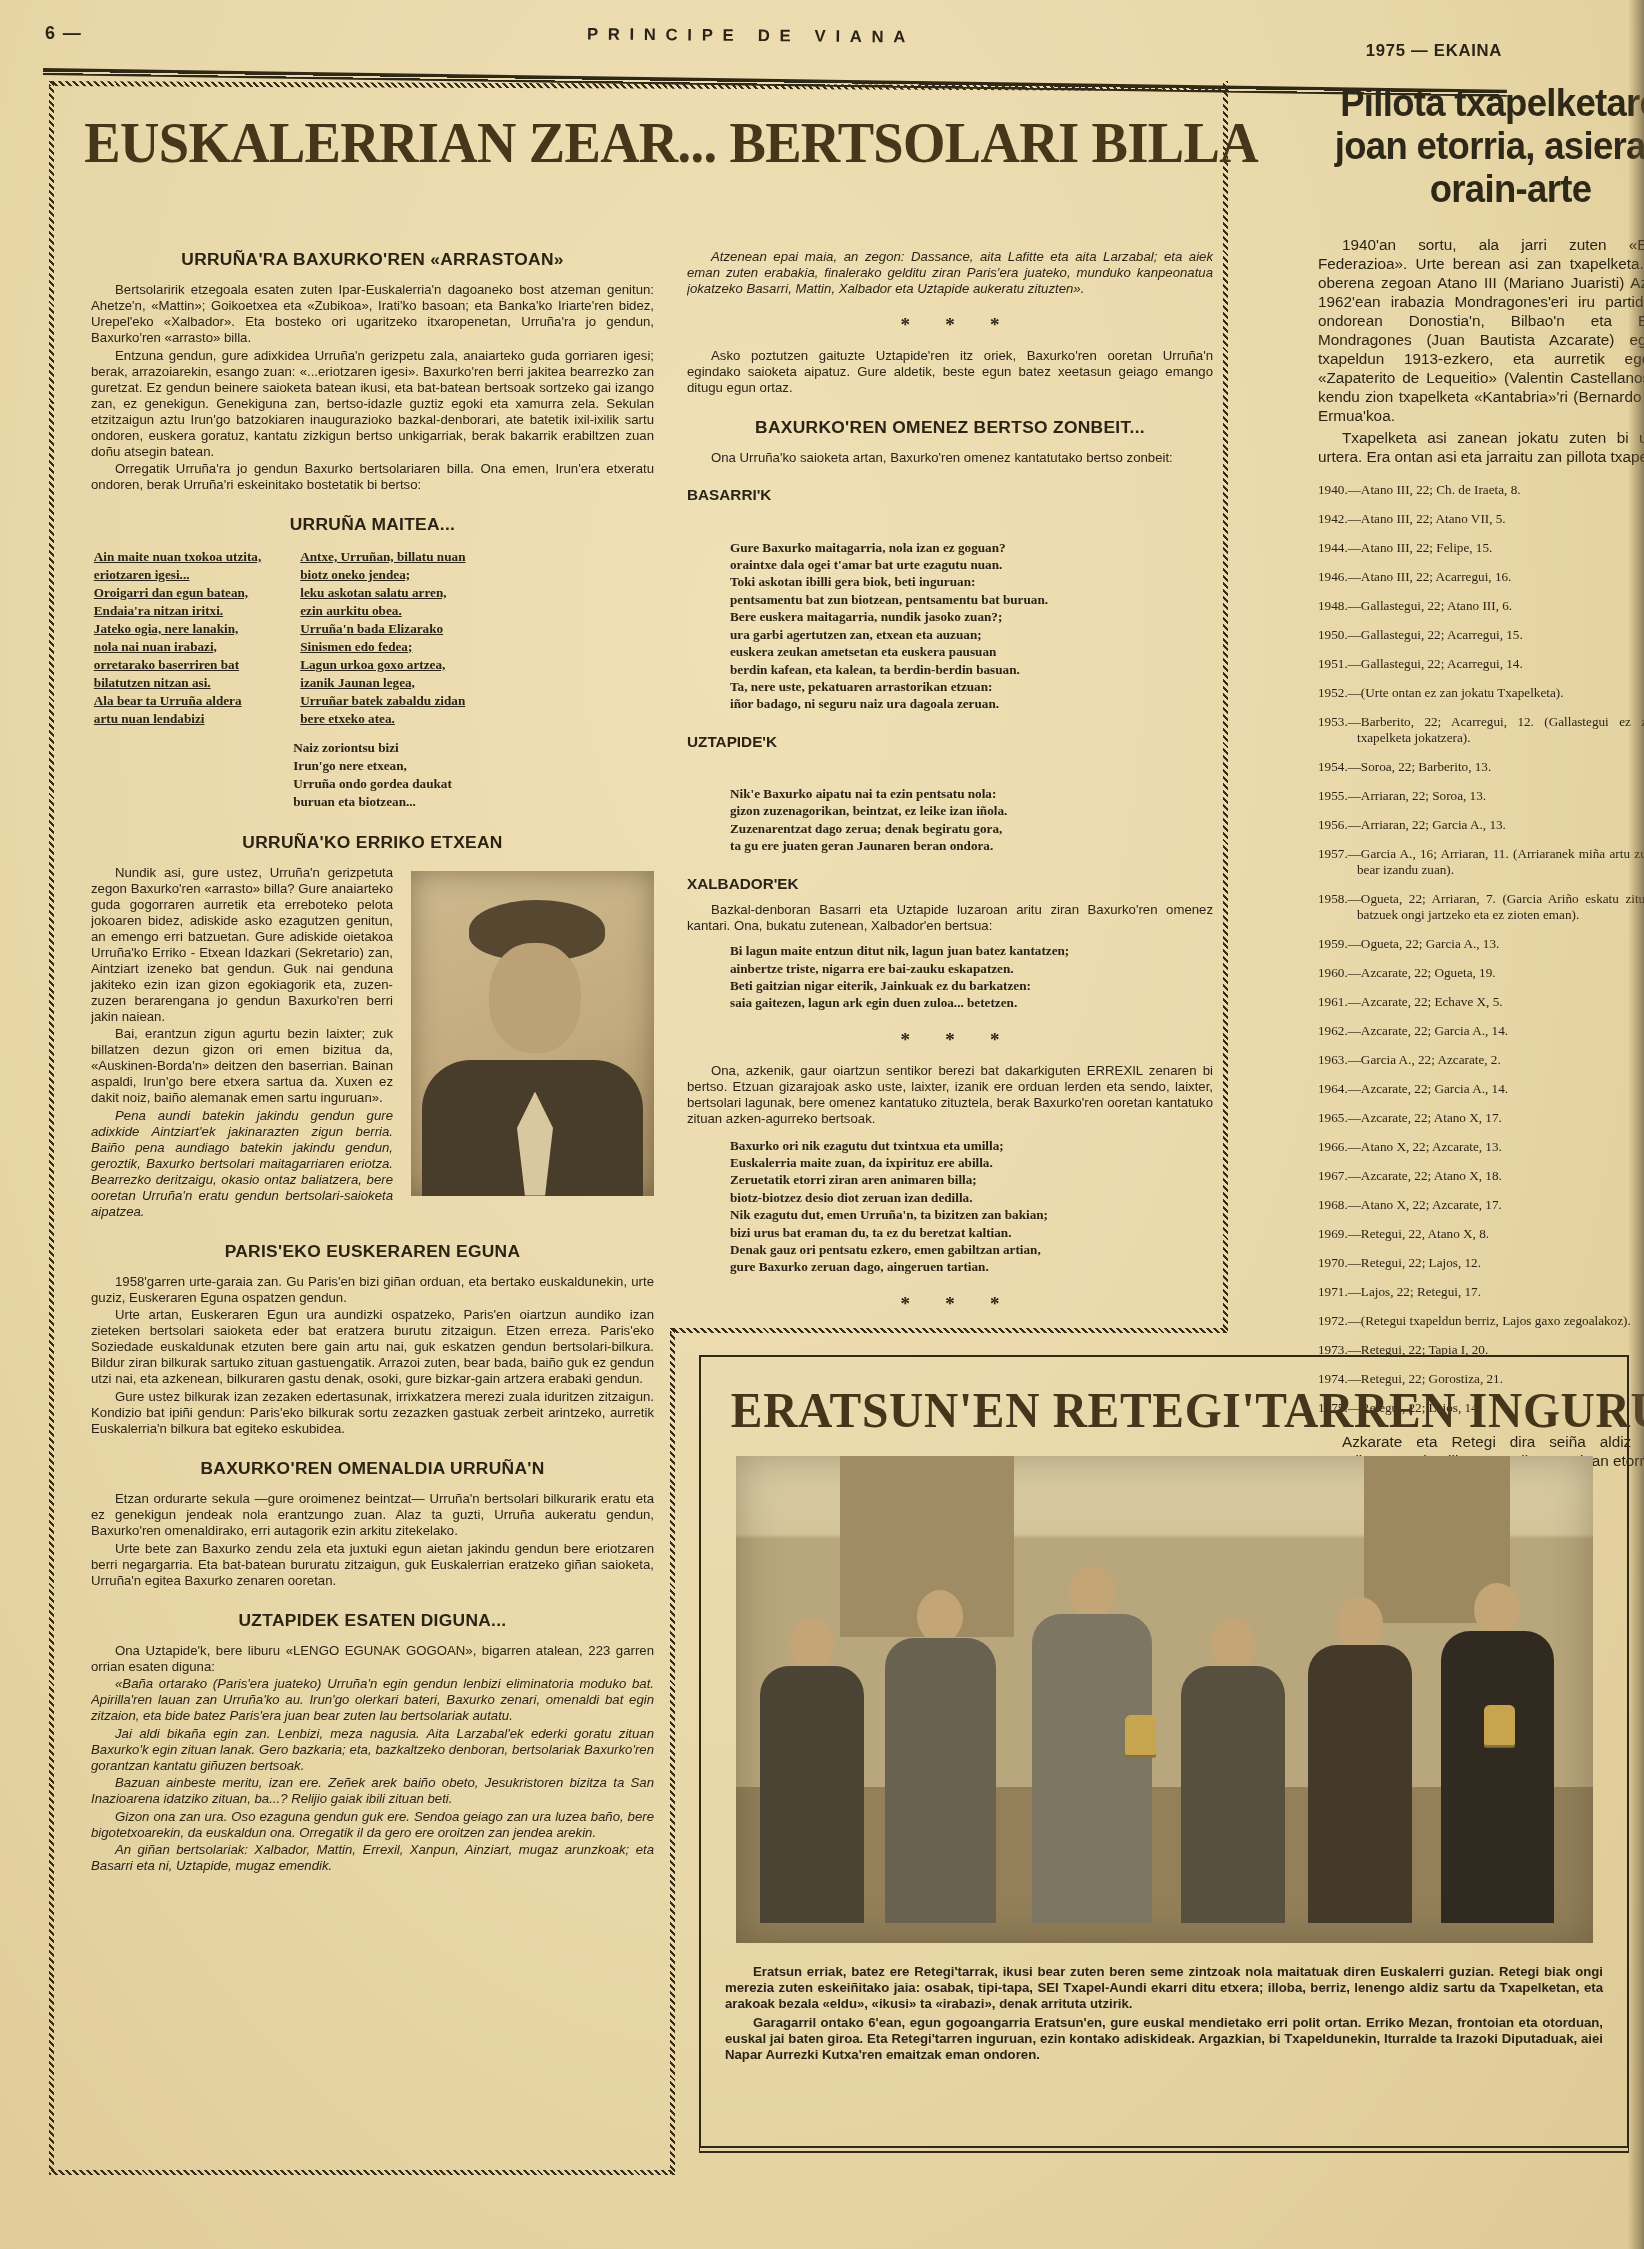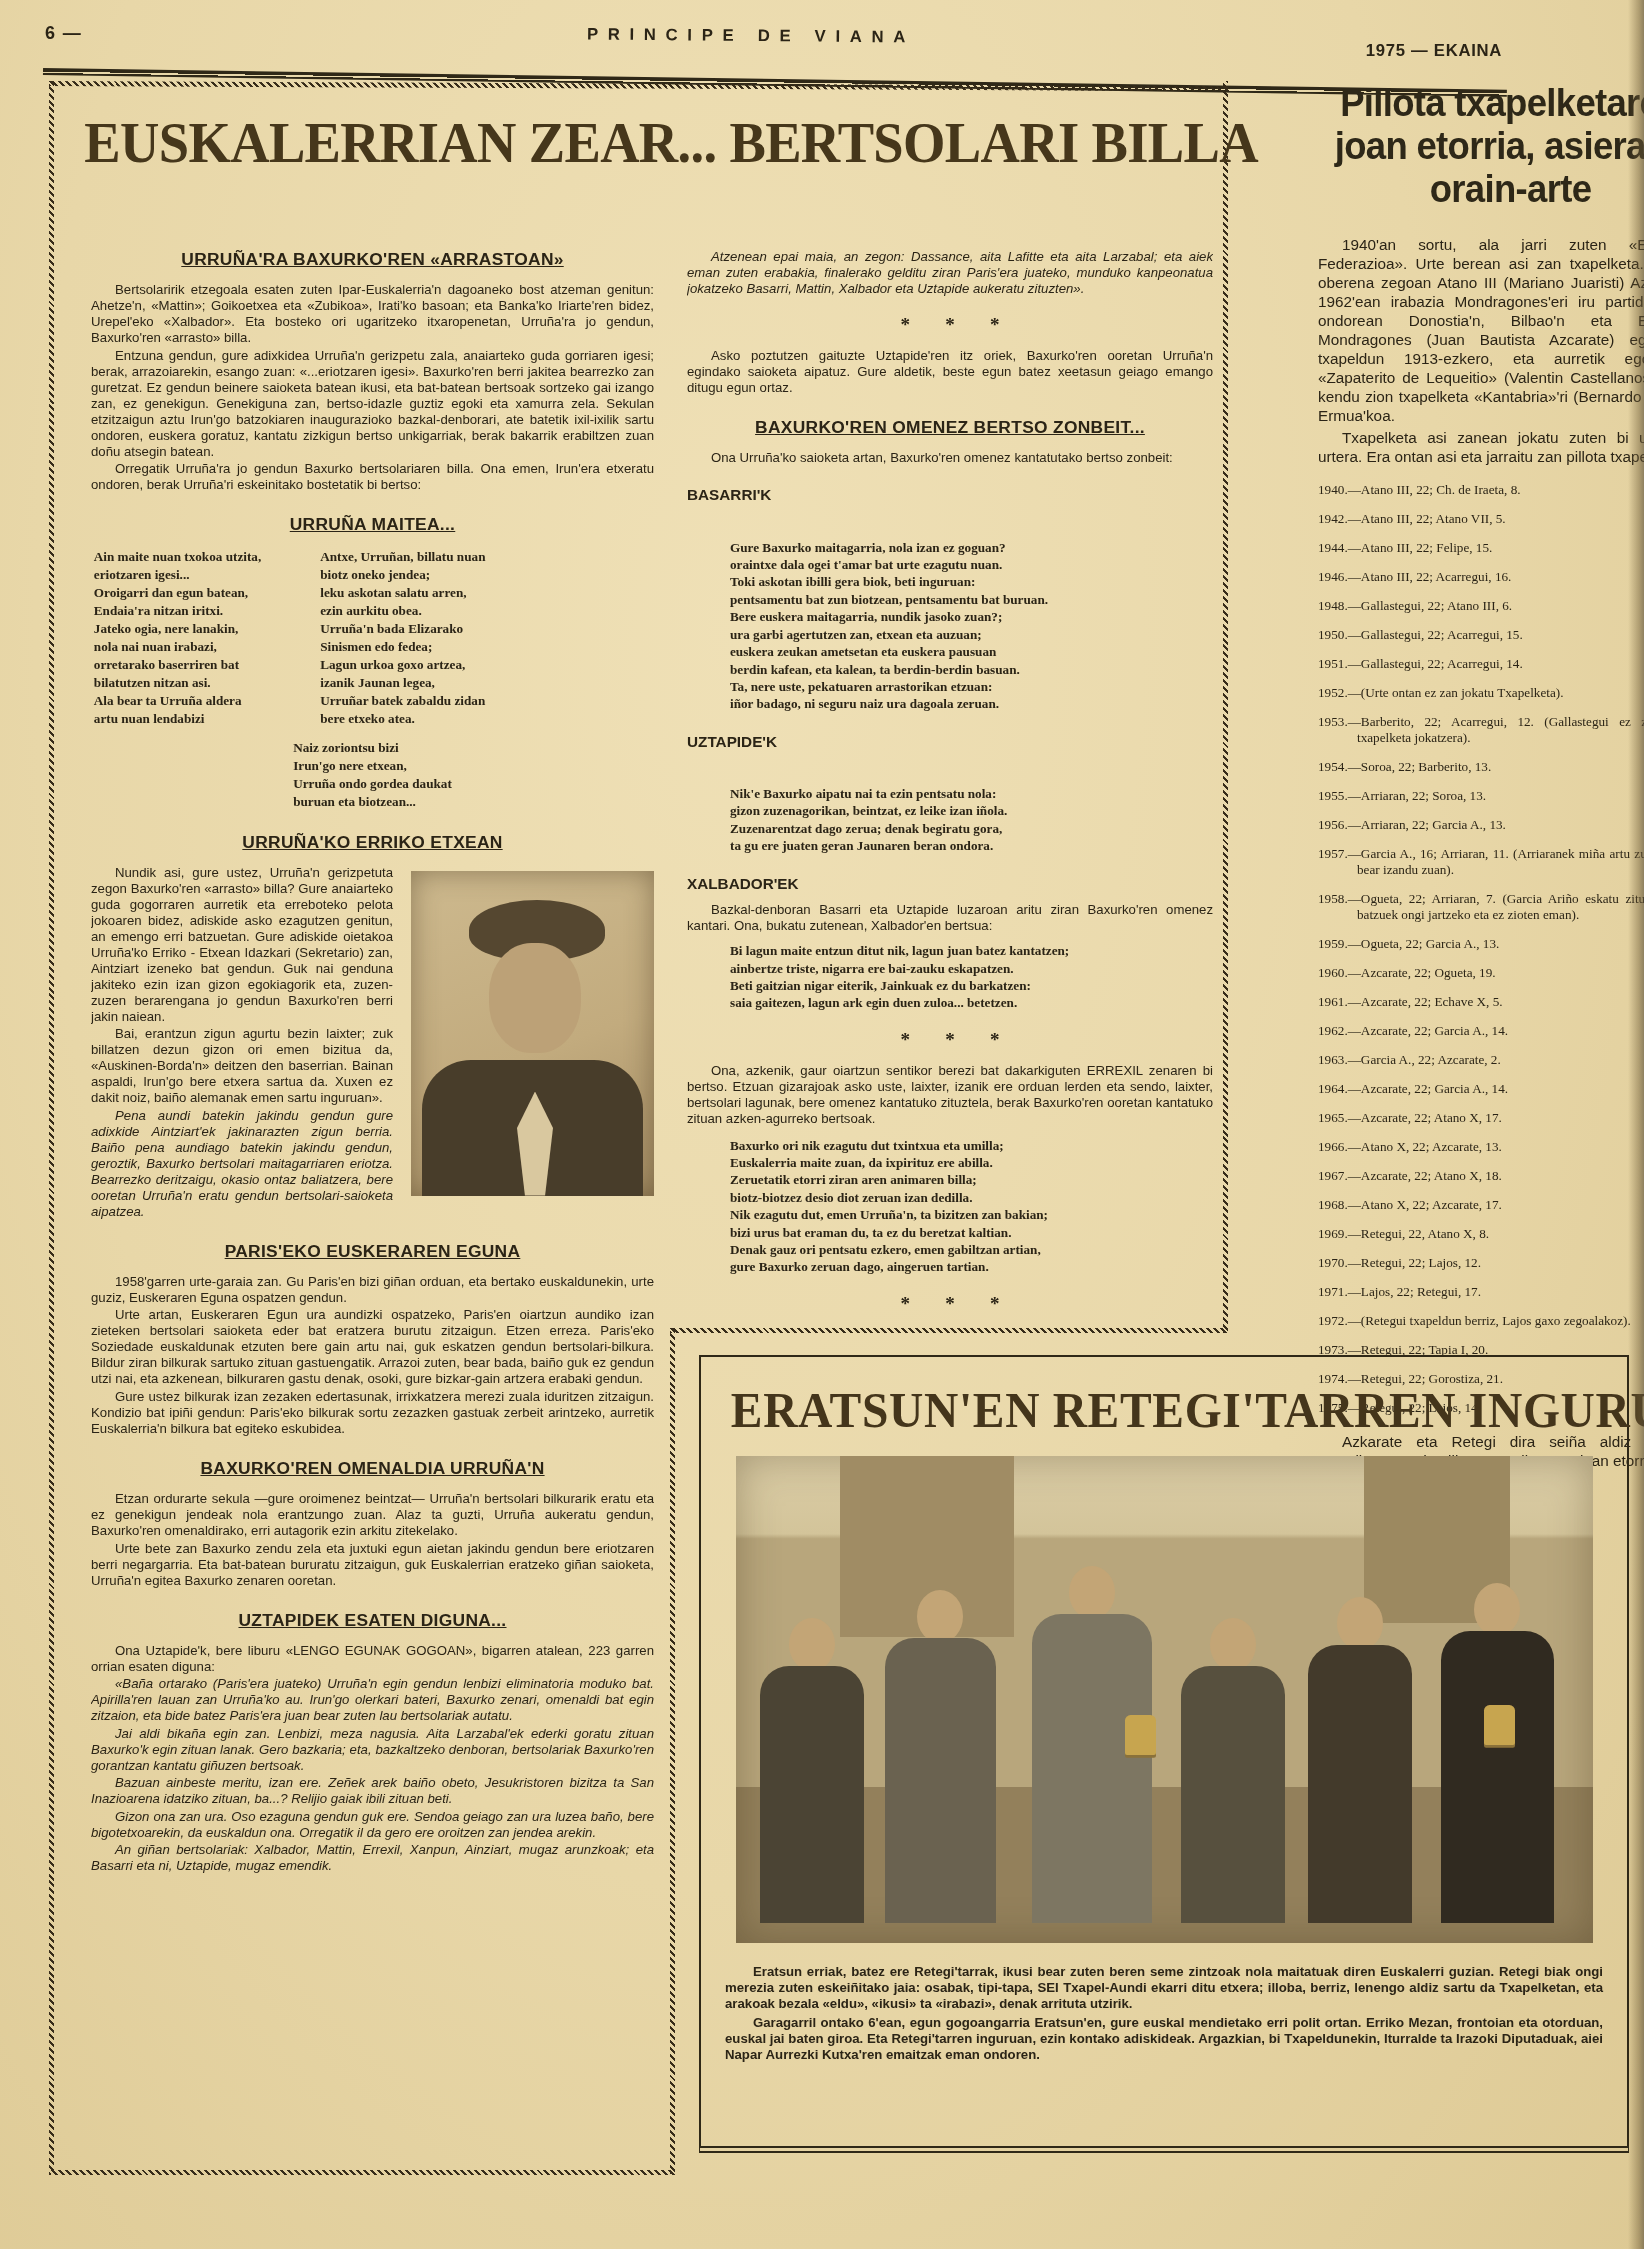--- a/index.html
+++ b/index.html
@@ -17,25 +17,25 @@
   .header-rule{position:absolute;left:43px;top:68px;width:1464px;height:7px;transform:rotate(.85deg);transform-origin:left center;
     background:linear-gradient(#2f2817 0 3.5px,transparent 3.5px 4.9px,#2f2817 4.9px 7px);}
   
   .zz{position:absolute;background:repeating-linear-gradient(45deg,#372c1a 0 2.1px,transparent 2.1px 4.9px);}
   
   #main-box{position:absolute;left:49px;top:81px;width:1179px;height:2093px;}
   #headline{position:absolute;top:33px;left:0;width:100%;margin:0;text-align:center;white-space:nowrap;
     font:900 58px/1 "Liberation Serif",serif;color:#46371b;letter-spacing:-0.7px;transform:scaleX(.94);}
   #col1{position:absolute;left:42px;top:168px;width:563px;max-height:1906px;overflow:hidden;}
   #col2{position:absolute;left:638px;top:168px;width:526px;max-height:1064px;overflow:hidden;}
-  .subhead{font:bold 17.4px/1.2 "Liberation Sans",sans-serif;text-align:center;letter-spacing:0.3px;margin:21px 0 12.5px;text-decoration:underline;}
+  .subhead{font:bold 17.4px/1.2 "Liberation Sans",sans-serif;text-align:center;letter-spacing:0.3px;margin:21px 0 12.5px;}
   .para{font-size:13.2px;line-height:16px;text-align:justify;text-indent:24px;margin:0 0 1.4px;}
   #sub5-paras .para:not(:first-child){font-style:italic;}
   #sub2-wrap .para:nth-child(3){font-style:italic;}
-  .poem-row{display:flex;gap:59px;margin:9.7px 0 4.2px 2.8px;}
+  .poem-row{display:flex;gap:39px;margin:9.7px 0 4.2px 2.8px;text-decoration:underline;}
   .poem{font:bold 13.2px/18px "Liberation Serif",serif;white-space:pre-line;}
   .poem-center{font:bold 13.2px/18px "Liberation Serif",serif;white-space:pre-line;width:fit-content;margin:11px auto 0;}
   
   .portrait{position:relative;float:right;width:243px;height:325px;margin:5.6px 0 8.3px 18px;
     background:linear-gradient(160deg,#cdb98e 0%,#c2ab7e 55%,#a68f66 100%);box-shadow:inset 0 0 28px rgba(60,45,20,.45);}
   .portrait .beret{position:absolute;top:29px;left:58px;width:136px;height:60px;background:#554730;border-radius:55% 55% 45% 45%;}
   .portrait .face{position:absolute;top:72px;left:78px;width:92px;height:110px;background:#bca177;border-radius:46%;}
   .portrait .suit{position:absolute;bottom:0;left:11px;width:221px;height:136px;background:#483d2a;border-radius:49px 49px 0 0;}
   .portrait .shirt{position:absolute;bottom:0;left:106px;width:36px;height:104px;background:#d9c89f;
     clip-path:polygon(50% 0,100% 35%,78% 100%,22% 100%,0 35%);}

